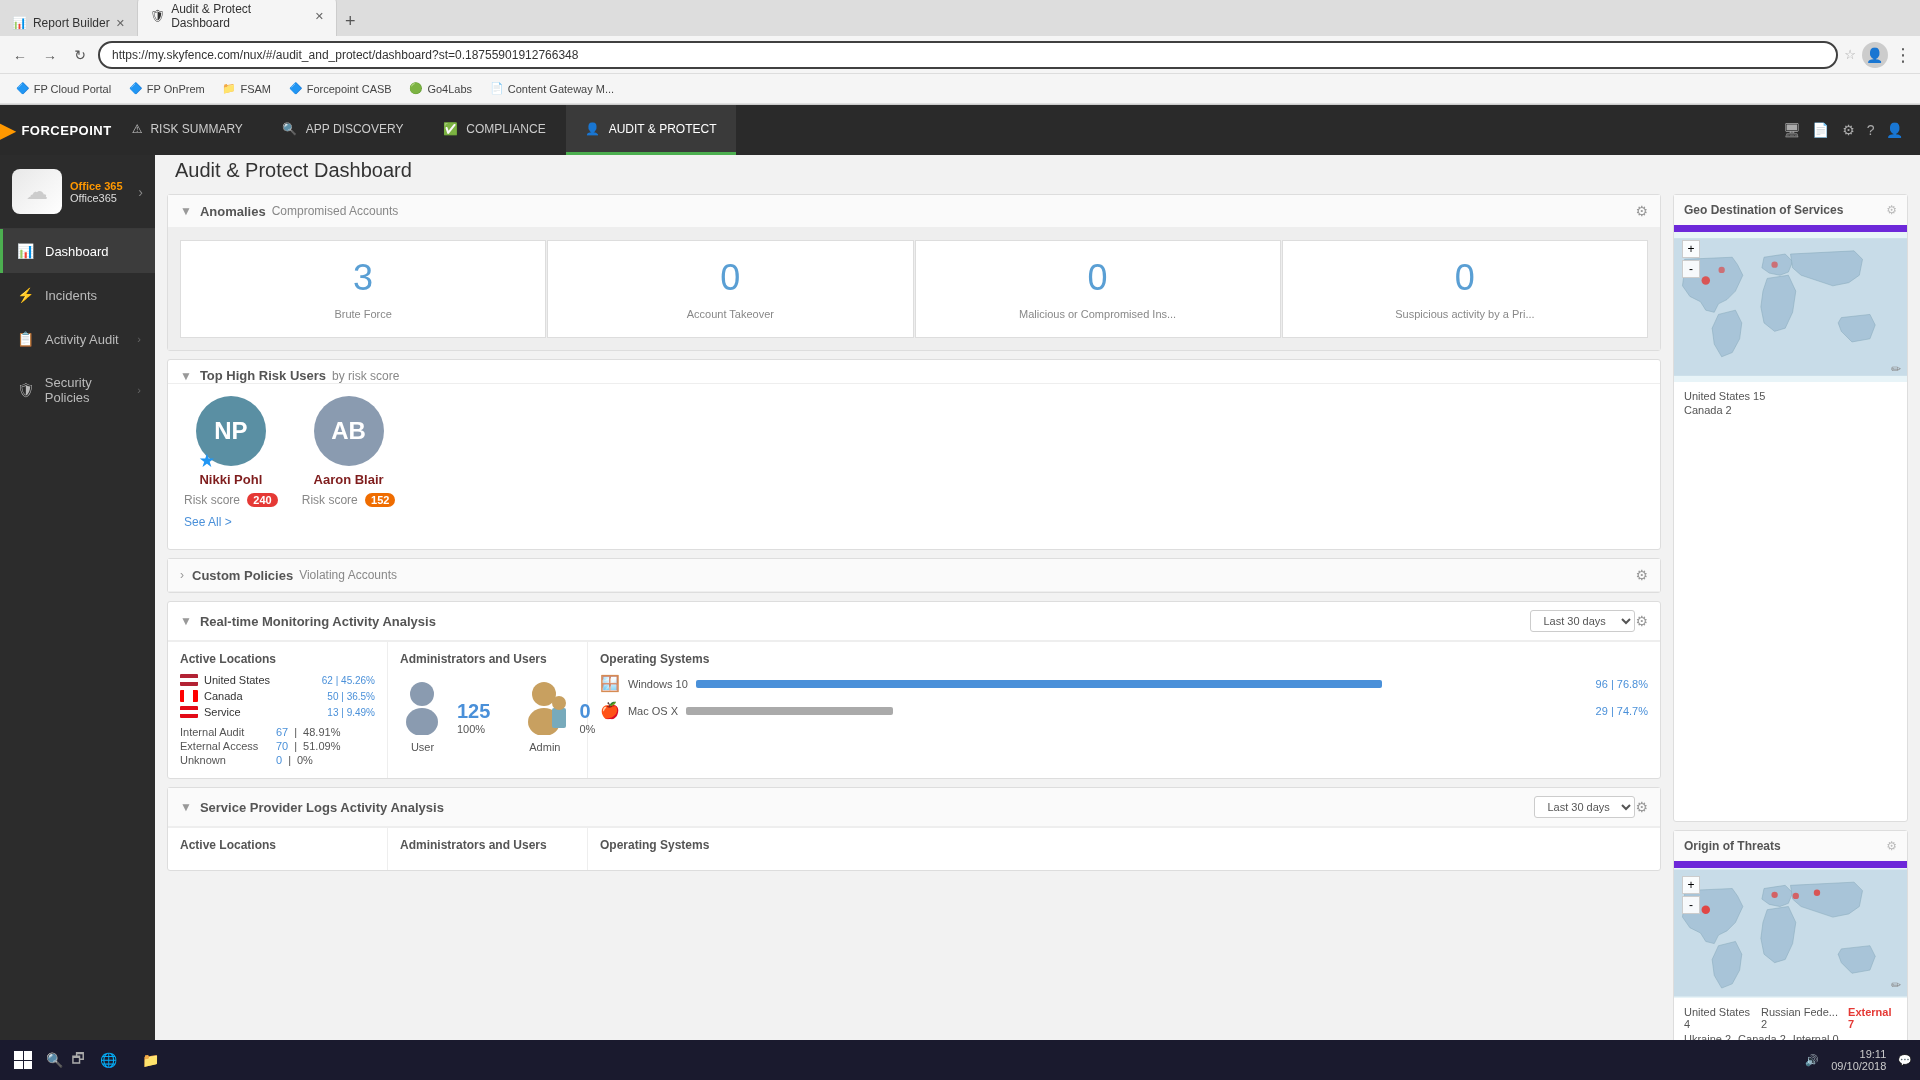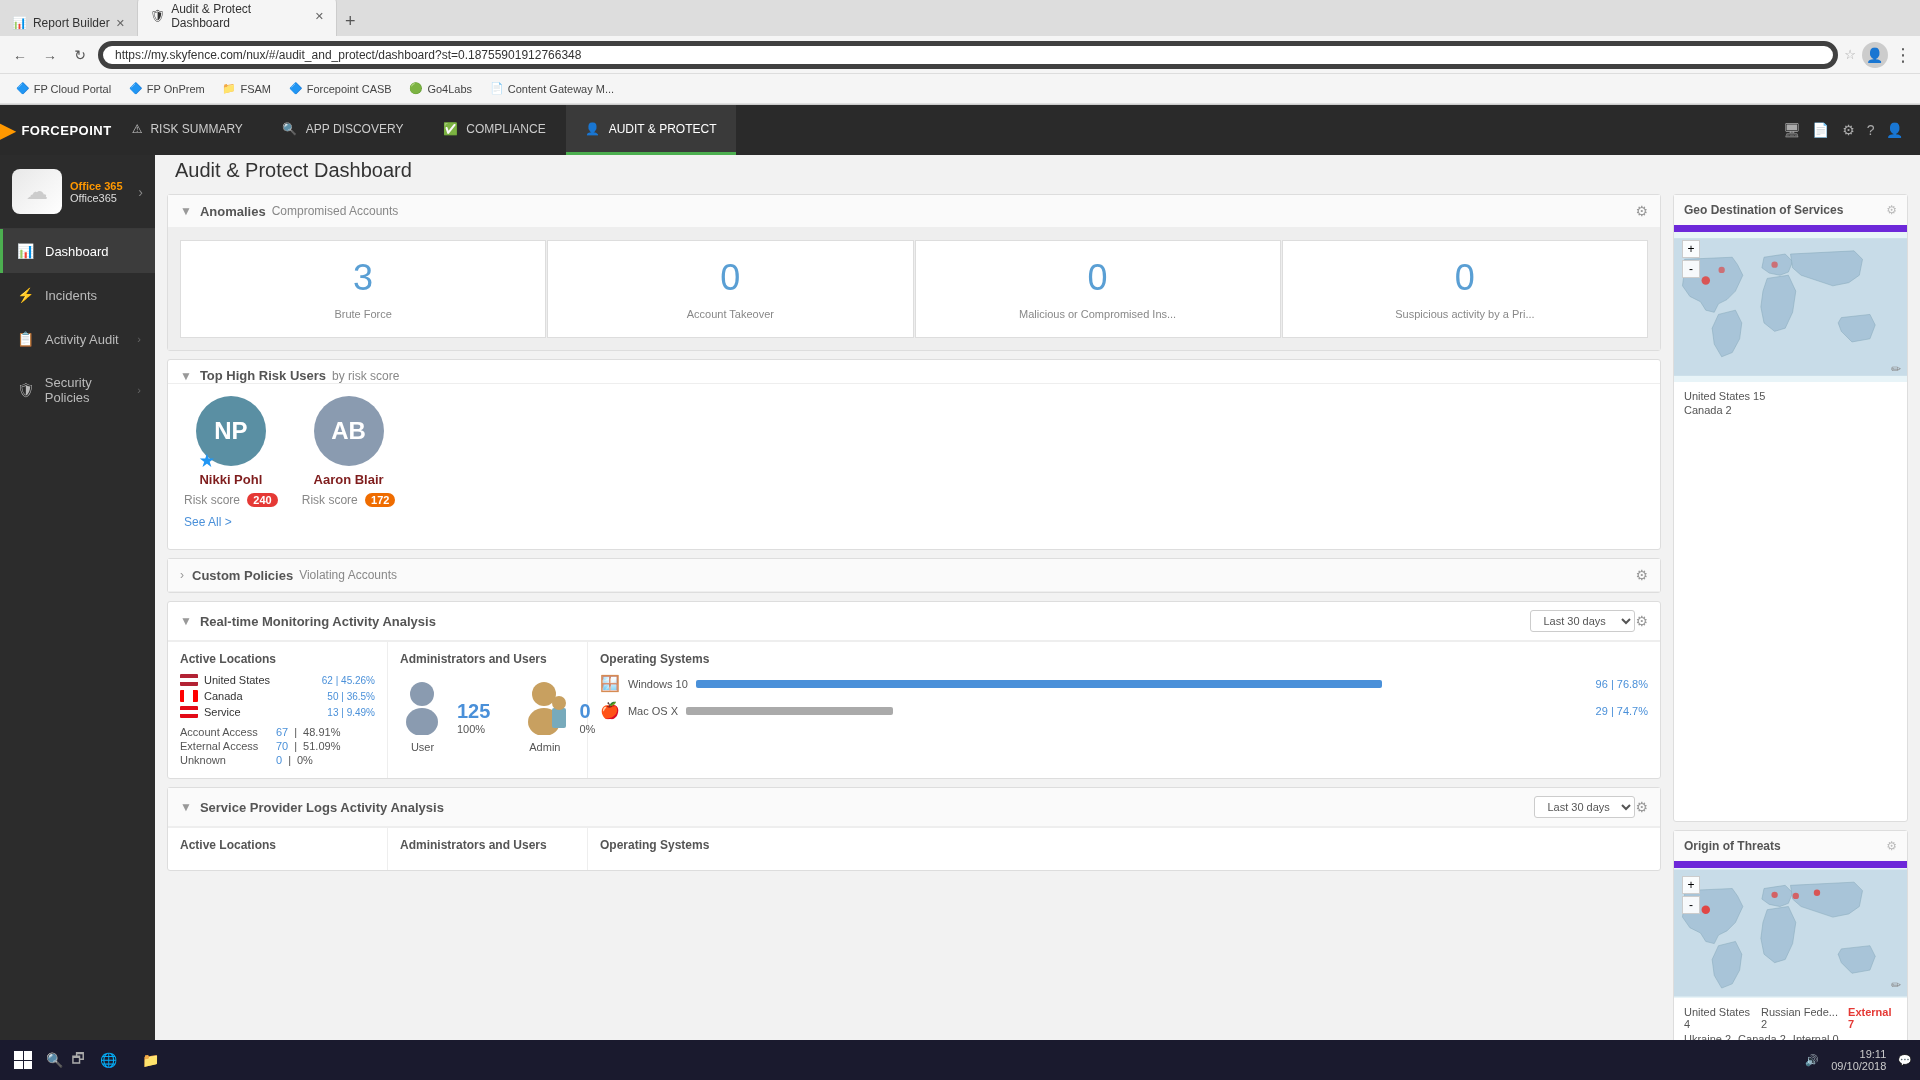--- a/index.html
+++ b/index.html
@@ -7,21 +7,21 @@
 
     
     .browser-chrome { background: #f5f5f5; border-bottom: 1px solid #ccc; }
     .tab-bar { display: flex; align-items: flex-end; padding: 6px 0 0 0; background: #ddd; height: 36px; }
     .tab { display: flex; align-items: center; padding: 6px 12px; background: #f5f5f5; border-radius: 8px 8px 0 0; border: 1px solid #ccc; border-bottom: none; font-size: 12px; gap: 6px; max-width: 200px; }
     .tab.inactive { background: #ddd; border: none; }
     .tab-close { margin-left: auto; cursor: pointer; color: #666; font-size: 11px; }
     .tab-new { background: none; border: none; font-size: 18px; cursor: pointer; padding: 0 8px; color: #555; align-self: center; }
     .address-bar { display: flex; align-items: center; padding: 4px 8px; gap: 6px; background: #f5f5f5; border-bottom: 1px solid #ddd; height: 38px; }
     .nav-btn { width: 24px; height: 24px; border: none; background: none; cursor: pointer; color: #555; font-size: 14px; display: flex; align-items: center; justify-content: center; border-radius: 50%; }
-    .url-bar { flex: 1; height: 28px; border: 5px solid #404040; border-radius: 14px; padding: 0 12px; font-size: 12px; background: white; color: #333; }
+    .url-bar { flex: 1; height: 28px; border: 2px solid #404040; border-radius: 14px; padding: 0 12px; font-size: 12px; background: white; color: #333; }
     .bookmarks-bar { display: flex; align-items: center; padding: 3px 8px; gap: 2px; background: #f5f5f5; border-bottom: 1px solid #e0e0e0; height: 30px; }
     .bookmark { font-size: 11px; padding: 2px 8px; color: #444; cursor: pointer; display: flex; align-items: center; gap: 4px; border-radius: 3px; }
 
     
     .app { display: flex; flex-direction: column; height: calc(1080px - 104px); background: #f0f0f0; }
 
     
     .top-nav { background: #2a2a2a; height: 50px; display: flex; align-items: center; padding: 0; }
     .nav-items { display: flex; align-items: stretch; height: 100%; }
     .nav-item { display: flex; align-items: center; gap: 8px; padding: 0 20px; color: #ccc; font-size: 12px; font-weight: 500; cursor: pointer; border-bottom: 3px solid transparent; text-transform: uppercase; }
@@ -335,21 +335,21 @@
                     <span class="score-badge red">240</span>
                   </div>
                 </div>
                 <div class="risk-user">
                   <div class="user-avatar gray">
                     <span>AB</span>
                   </div>
                   <div class="user-name">Aaron Blair</div>
                   <div class="user-score">
                     <span>Risk score</span>
-                    <span class="score-badge orange">172</span>
+                    <span class="score-badge orange">152</span>
                   </div>
                 </div>
               </div>
               <div class="see-all">See All &gt;</div>
             </div>
           </div>
 
           <div class="panel">
             <div class="panel-header">
               <span class="panel-collapse-btn">›</span>
@@ -400,21 +400,21 @@
                   <span class="flag flag-tr"></span>
                   <span class="location-name">Service</span>
                   <span class="location-count">
                     <span>13</span>
                     <span> | </span>
                     <span>9.49%</span>
                   </span>
                 </div>
                 <div class="access-stats">
                   <div class="access-row">
-                    <span class="access-label">Account Access</span>
+                    <span class="access-label">Internal Audit</span>
                     <span class="access-count">67</span>
                     <span> | </span>
                     <span>48.91%</span>
                   </div>
                   <div class="access-row">
                     <span class="access-label">External Access</span>
                     <span class="access-count">70</span>
                     <span> | </span>
                     <span>51.09%</span>
                   </div>

